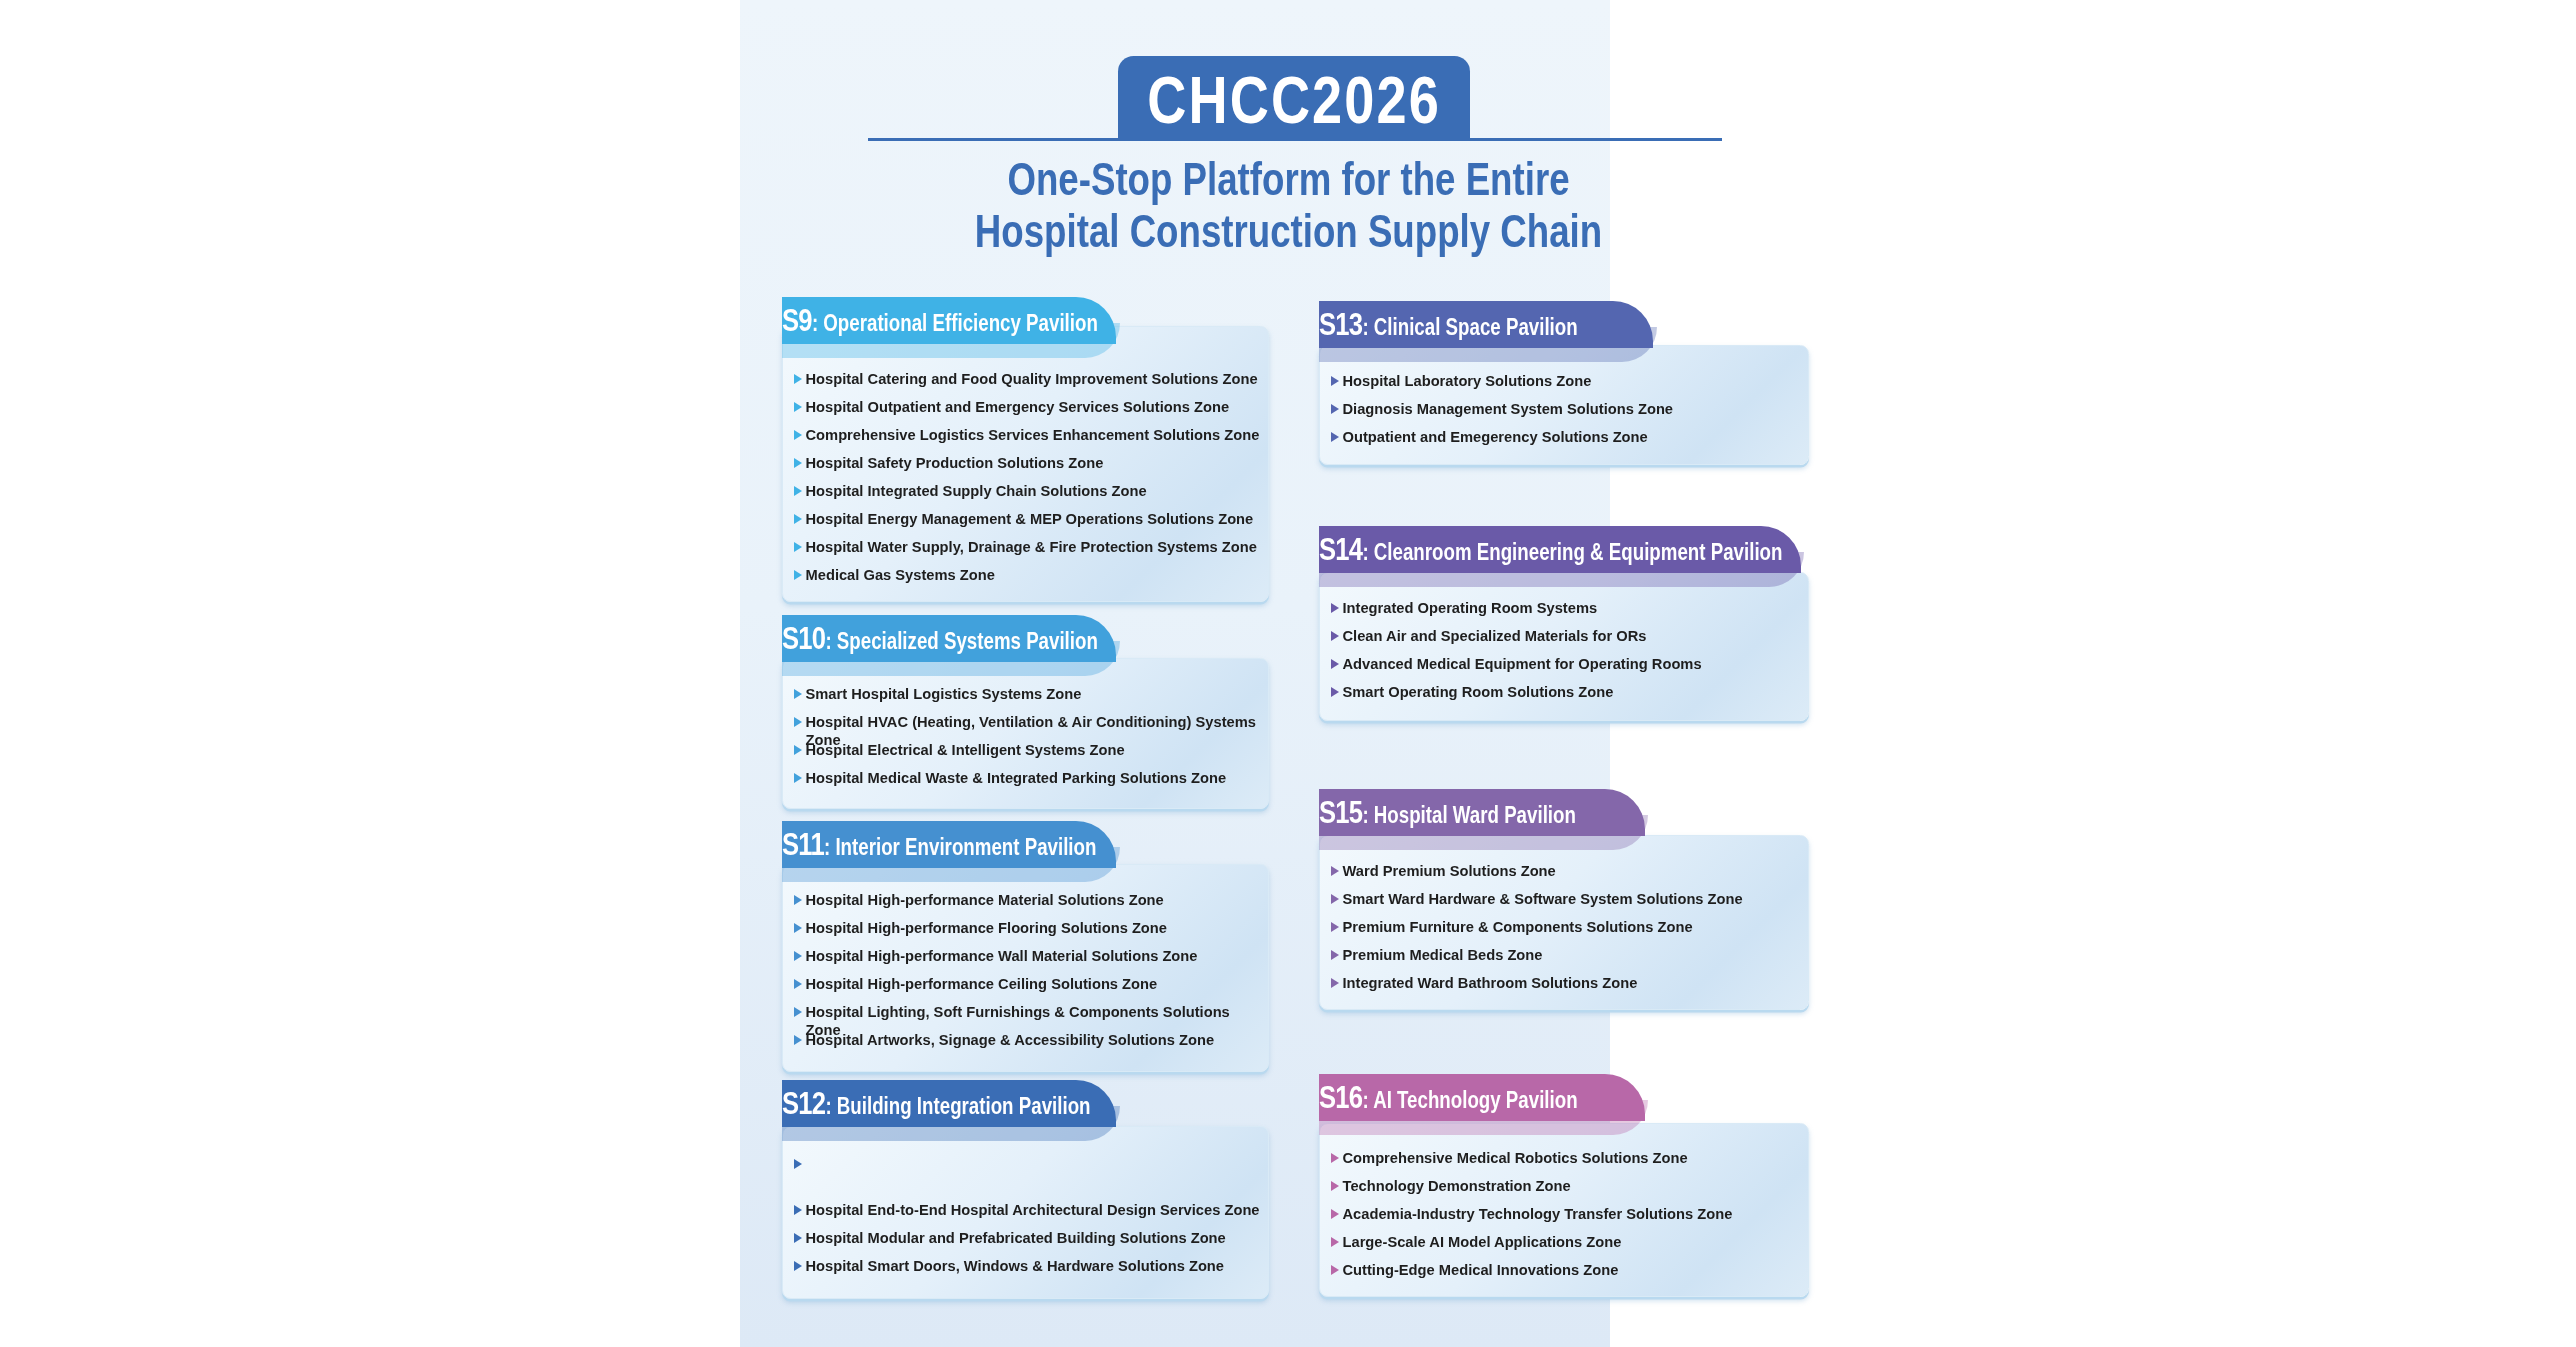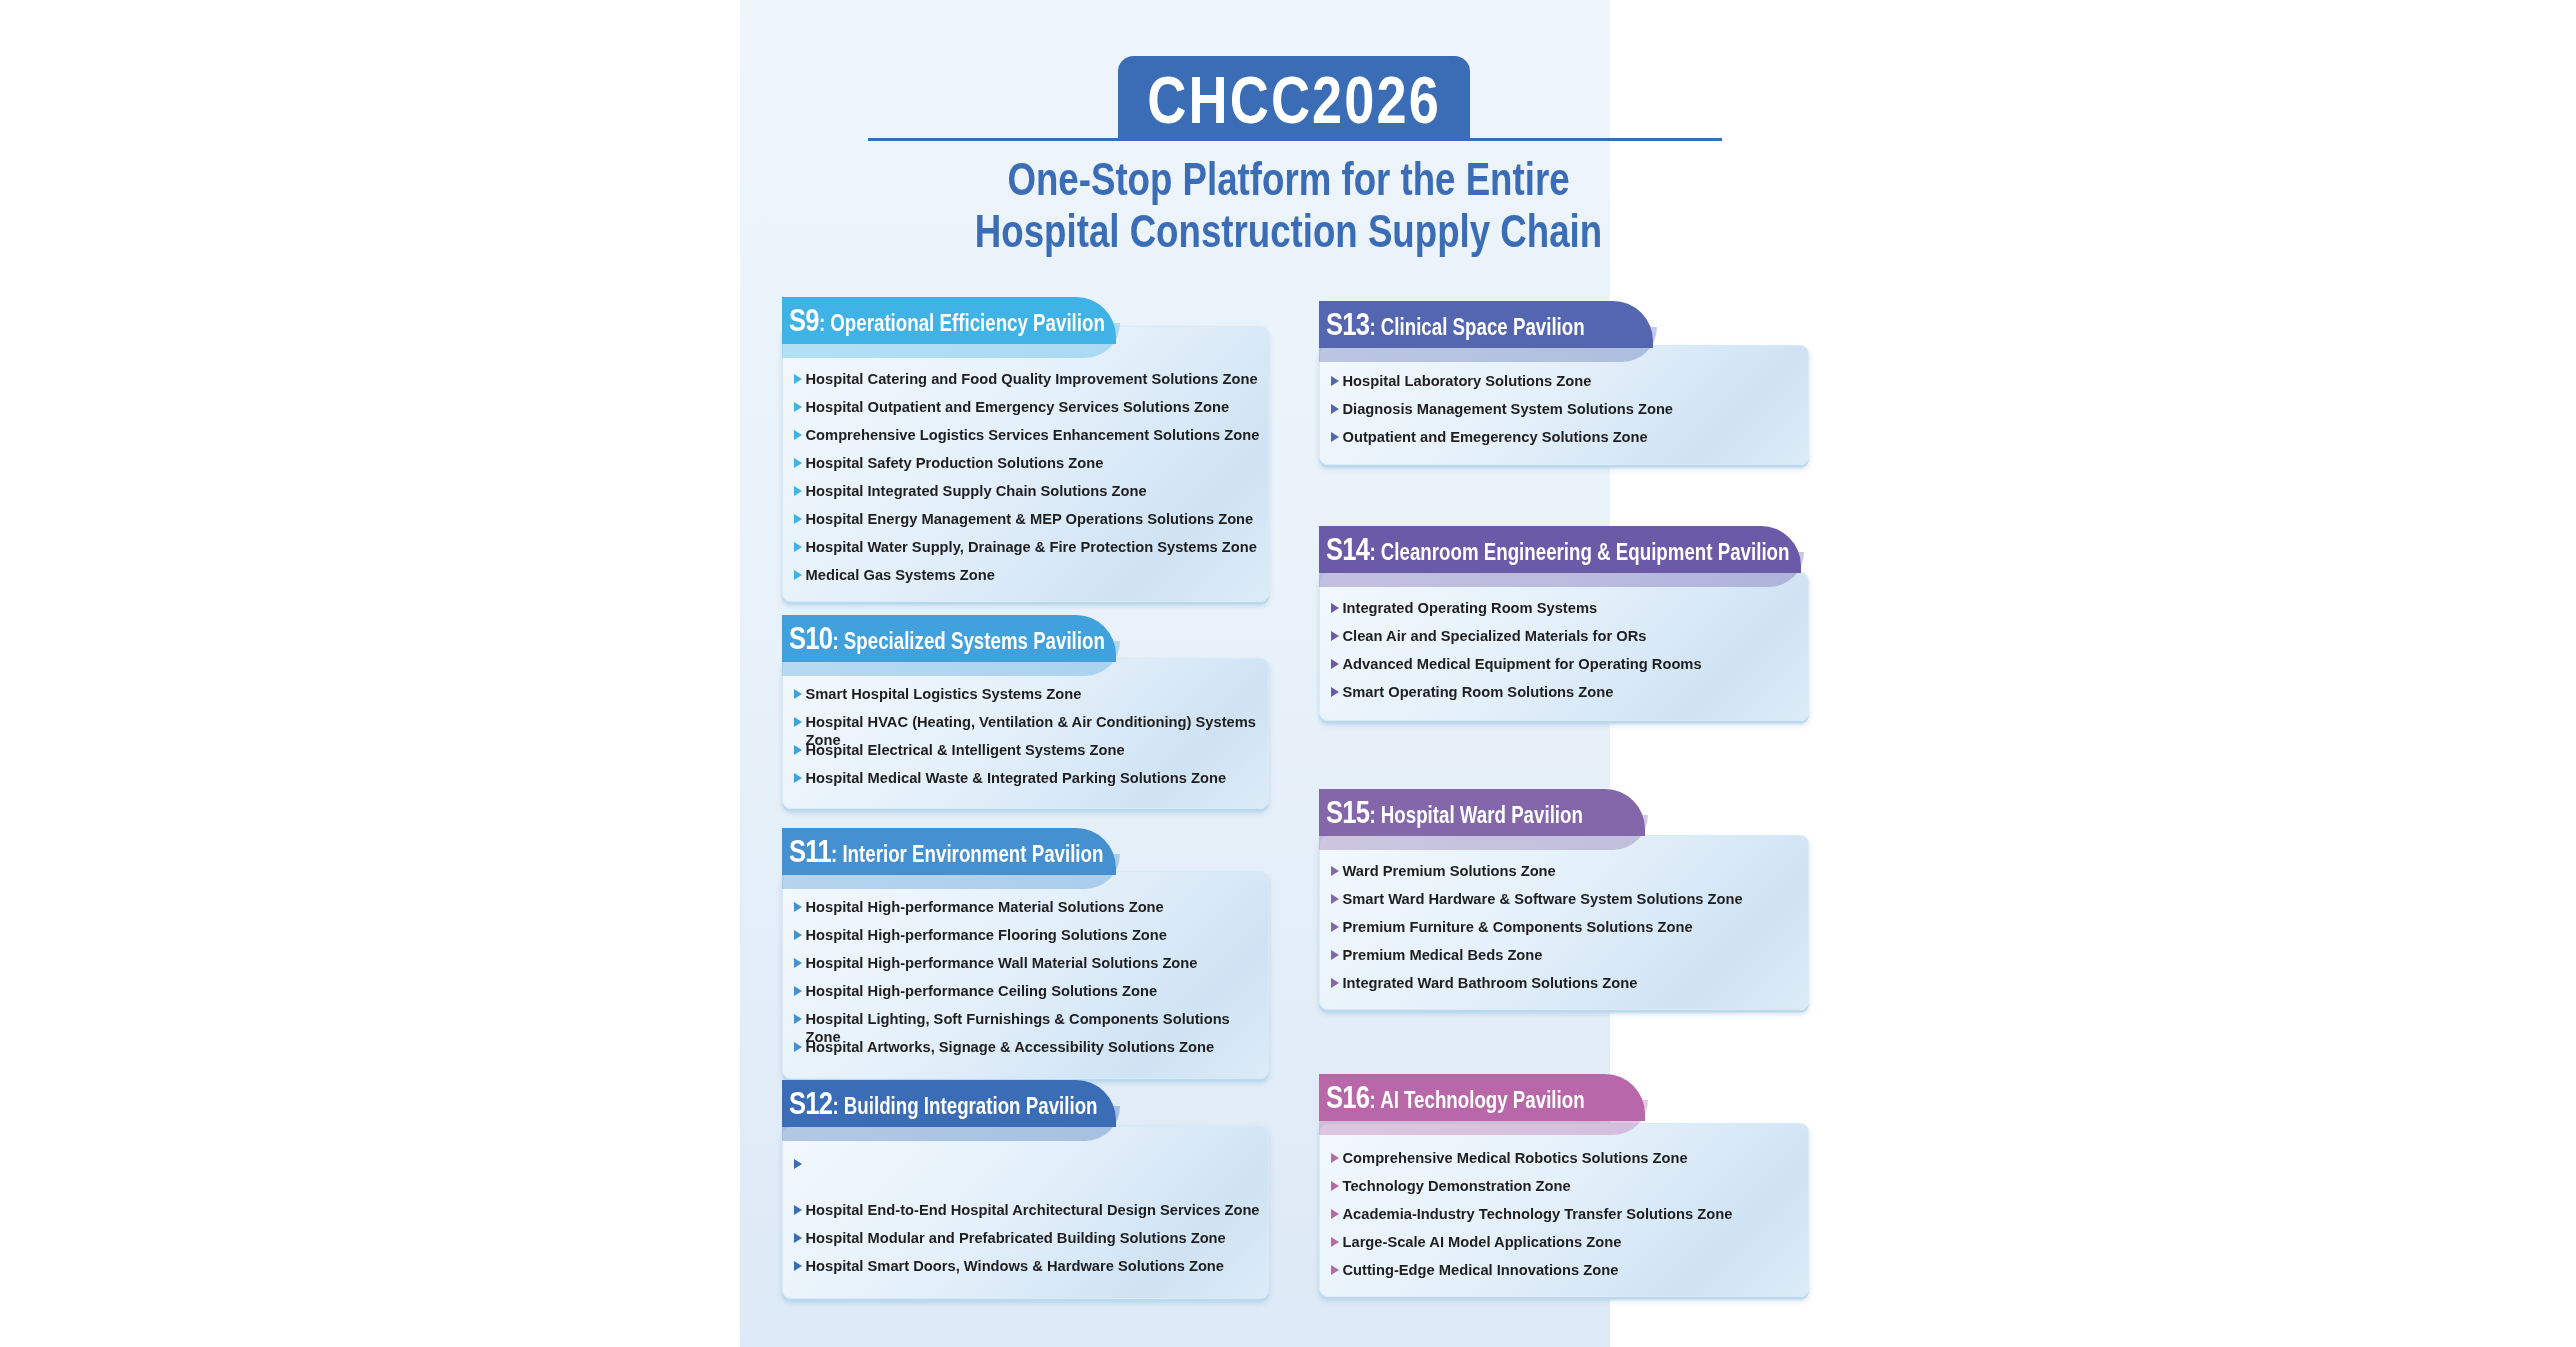--- a/index.html
+++ b/index.html
@@ -35,21 +35,21 @@
   .pav { position:absolute; }
   .card {
     position:absolute; left:0; right:0;
     background: linear-gradient(135deg, #f3f9fd 0%, #e4f0fa 45%, #cfe3f4 80%, #dcebf7 100%);
     border-radius:8.7px;
     box-shadow: 0 2.6px 0 #b9d9ef, 0 3.5px 5.2px rgba(120,170,210,0.35);
     border:0.9px solid #d9eaf6;
   }
   .tab {
     position:absolute; height:47px; border-radius:0 40px 0 0;
-    display:flex; align-items:center; padding-left:7px; box-sizing:border-box;
+    display:flex; align-items:center; padding-left:0; box-sizing:border-box;
     z-index:2; overflow:visible;
   }
   .tab-shadow {
     position:absolute; height:35px; border-radius:0 0 35px 0; z-index:1; opacity:0.35;
   }
   .tab-title {
     color:#fff; font-weight:bold; white-space:nowrap;
     font-size:23.4px; transform:scaleX(0.80); transform-origin:left center; display:inline-block;
   }
   .tab-title .code { font-size:32px; letter-spacing:-0.9px; }
@@ -133,21 +133,21 @@
           <div class="item">
             <span class="arrow" style="border-left-color: rgb(65, 161, 220);"></span>
             <span>Hospital Electrical &amp; Intelligent Systems Zone</span>
           </div>
           <div class="item">
             <span class="arrow" style="border-left-color: rgb(65, 161, 220);"></span>
             <span>Hospital Medical Waste &amp; Integrated Parking Solutions Zone</span>
           </div>
         </div>
       </div>
-      <div class="pav" style="left: 42px; top: 821px; width: 487px; height: 249px; margin-top: 7px;">
+      <div class="pav" style="left: 42px; top: 821px; width: 487px; height: 249px;">
         <div class="card" style="top: 43px; height: 206px;"></div>
         <div class="tab-shadow" style="left: 0px; top: 26px; width: 338px; background: rgb(69, 144, 208);"></div>
         <div class="tab" style="left: 0px; top: 0px; width: 334px; background: rgb(69, 144, 208);">
           <span class="tab-title"><span class="code">S11</span><span>: Interior Environment Pavilion</span></span>
         </div>
         <div class="items" style="top: 70px;">
           <div class="item">
             <span class="arrow" style="border-left-color: rgb(69, 144, 208);"></span>
             <span>Hospital High-performance Material Solutions Zone</span>
           </div>

